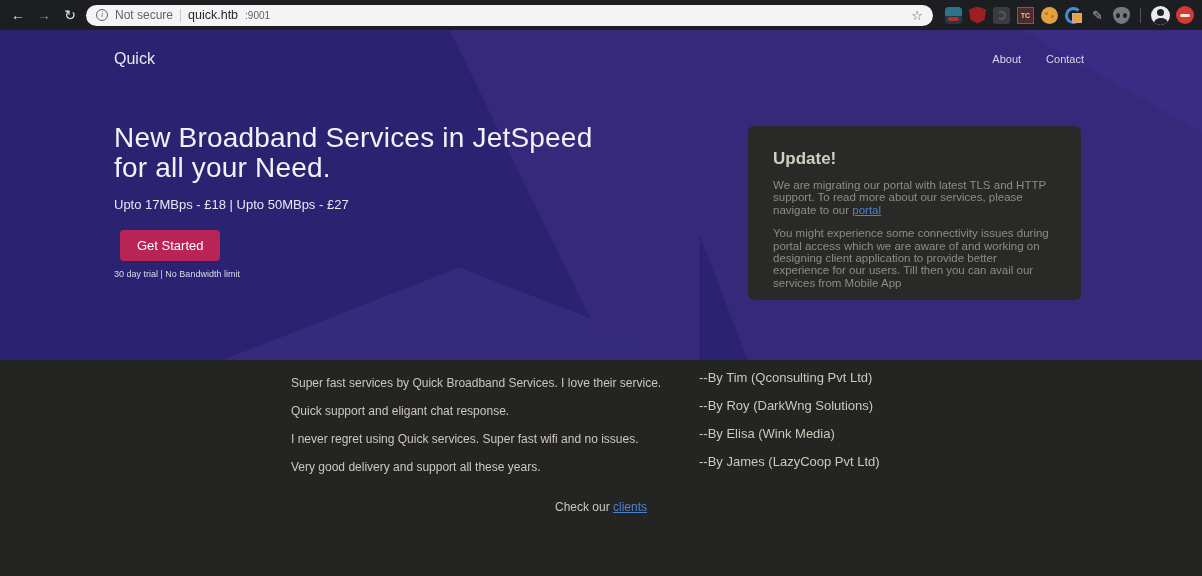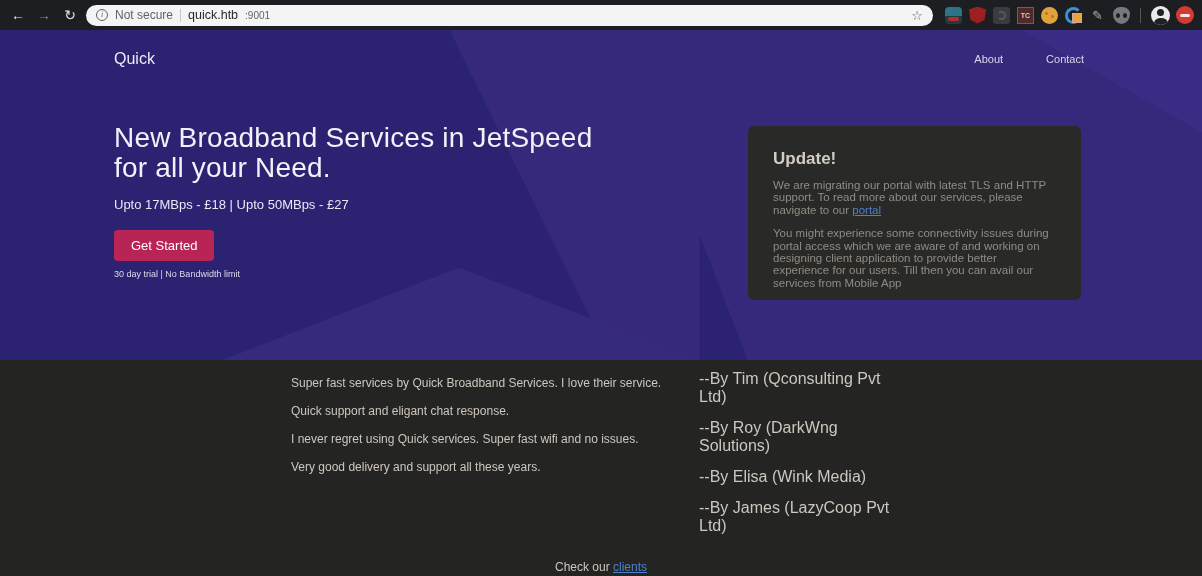--- a/index.html
+++ b/index.html
@@ -60,47 +60,47 @@
   
   .hero { position:relative; height:330px; background:#2b2372; overflow:hidden; }
   .shape { position:absolute; inset:0; }
   .sh-wedge  { background:#36297c; clip-path:polygon(37.4% 0, 50.8% 100%, 100% 100%, 100% 0); }
   .sh-corner { background:#3e308a; opacity:.55; clip-path:polygon(85% 0, 100% 0, 100% 31%); }
   .sh-peak   { background:#352a7b; clip-path:polygon(18.5% 100%, 38.2% 72%, 58% 100%); }
   .sh-gap    { background:#2b2372; clip-path:polygon(58.2% 62%, 62.2% 100%, 58.2% 100%); }
   .hero-content { position:absolute; inset:0; padding:0 114px; }
   .nav-row { padding-top:20px; display:flex; align-items:center; }
   .brand { color:#eceaf4; font-size:16px; cursor:pointer; }
-  .nav-links { margin-left:auto; display:flex; gap:43px; margin-right:4px; }
+  .nav-links { margin-left:auto; display:flex; gap:25px; margin-right:4px; }
   .nav-link { color:#d9d6e7; font-size:11px; cursor:pointer; }
   h1.headline { margin-top:55px; font-size:28px; font-weight:400; line-height:29.5px;
                 color:#f3f1f8; letter-spacing:.2px; }
   .pricing { margin-top:15px; font-size:13px; color:#e9e7f2; }
-  .cta { margin-top:18px; }
+  .cta { margin-top:18px;margin-left:6px; }
   .btn-cta { display:inline-block; background:#b92456; color:#ffffff; font-size:13px;
              padding:8px 17px; border:none; border-radius:4px; cursor:pointer;
              font-family:"Liberation Sans", sans-serif; }
   .trial { margin-top:8px; font-size:9px; color:#dcd9ea; }
 
   .update-card { position:absolute; right:121px; top:96px; width:333px; height:174px;
                  background:#292927; border-radius:6px; padding:23px 25px; }
   .uc-title { font-size:17px; font-weight:bold; color:#d3cdc2; margin-bottom:10px; }
   .uc-p { font-size:11.5px; line-height:12.4px; color:#908c84; margin-bottom:11px; }
   a.inline-link { color:#4d80cc; text-decoration:underline; cursor:pointer; }
 
   
   .testimonials { position:relative; z-index:5; margin-top:-10px; height:256px;
                   background:#242423; border-radius:10px 10px 0 0; }
   .tm-title { text-align:center; padding-top:14px; font-size:19px; font-weight:bold;
               color:#e6e1d7; }
   .tm-cols { width:620px; margin:20px auto 0; display:flex; }
   .tm-quotes { flex:1; padding-top:6px; }
   .tm-quotes p { font-size:12px; color:#cdc7bd; margin-bottom:14px; }
   .tm-authors { width:212px; }
-  .tm-authors p { font-size:16px; color:#cdc7bd; margin-bottom:13px; }
+  .tm-authors p { font-size:13px; color:#cdc7bd; margin-bottom:13px; }
   .tm-footer { text-align:center; margin-top:12px; font-size:12px; color:#cdc7bd; }
 </style>
 </head>
 <body>
 
 <div class="browser-bar">
   <div class="nav-btn">←</div>
   <div class="nav-btn fwd">→</div>
   <div class="nav-btn">↻</div>
 

